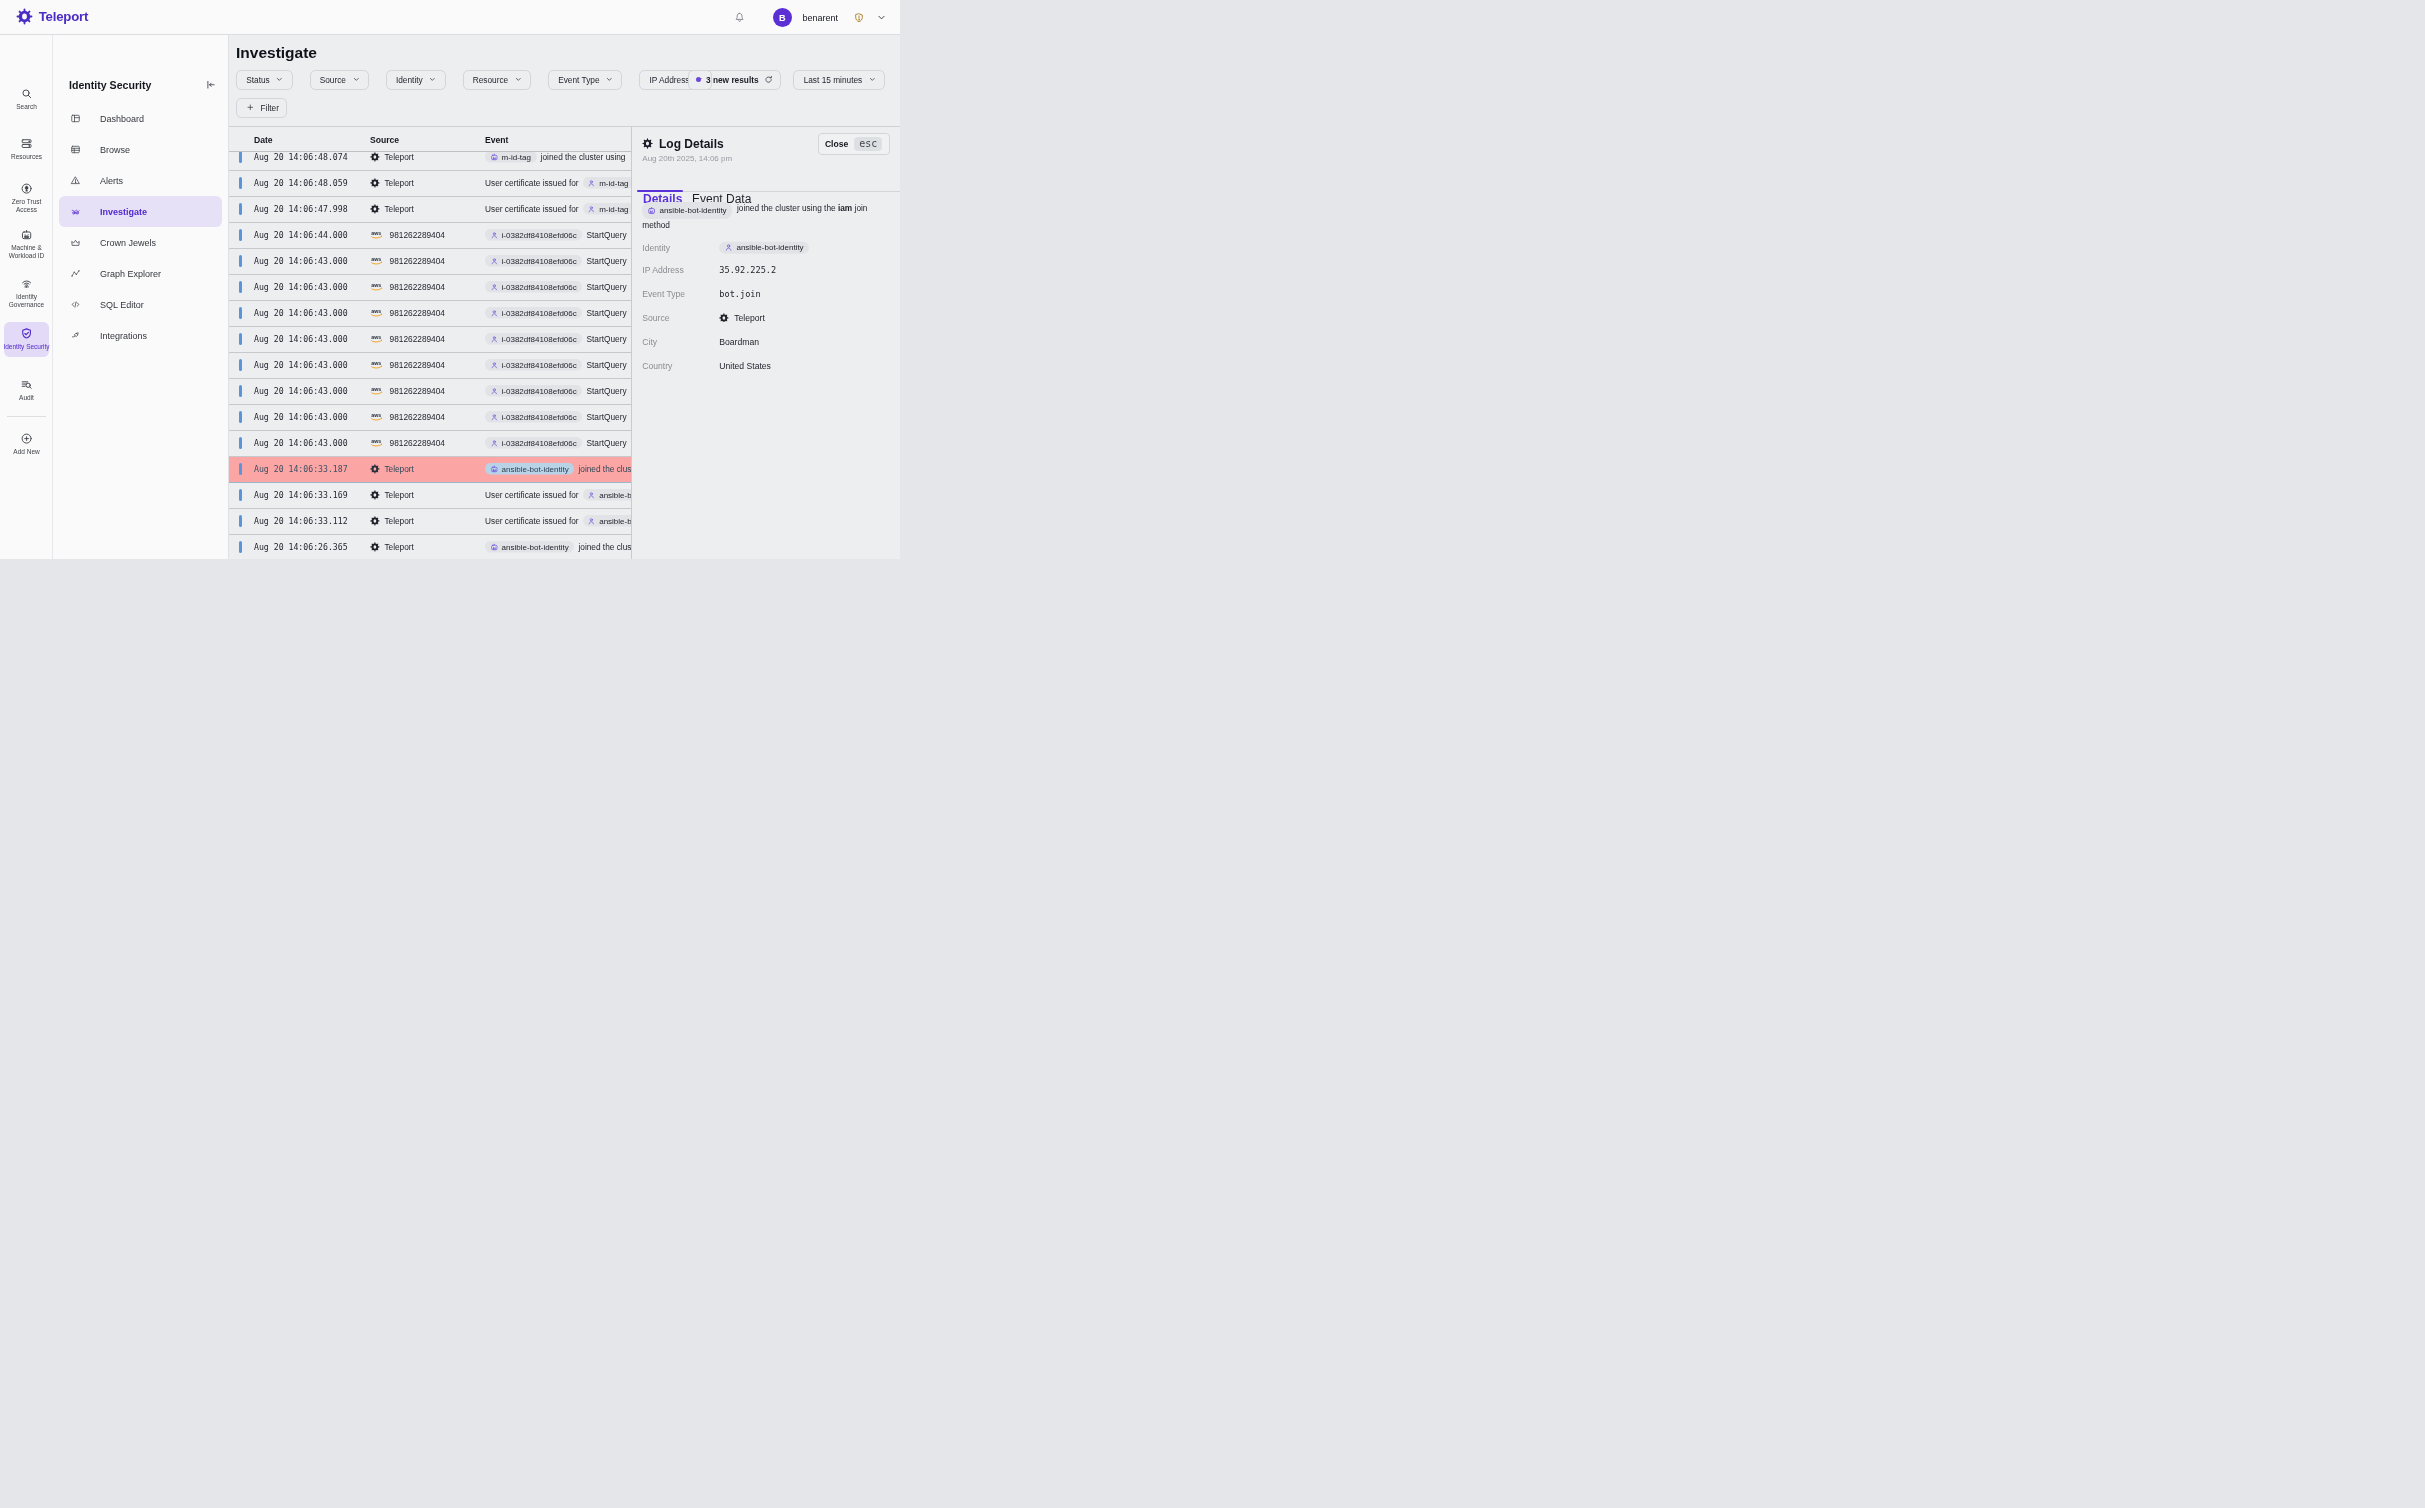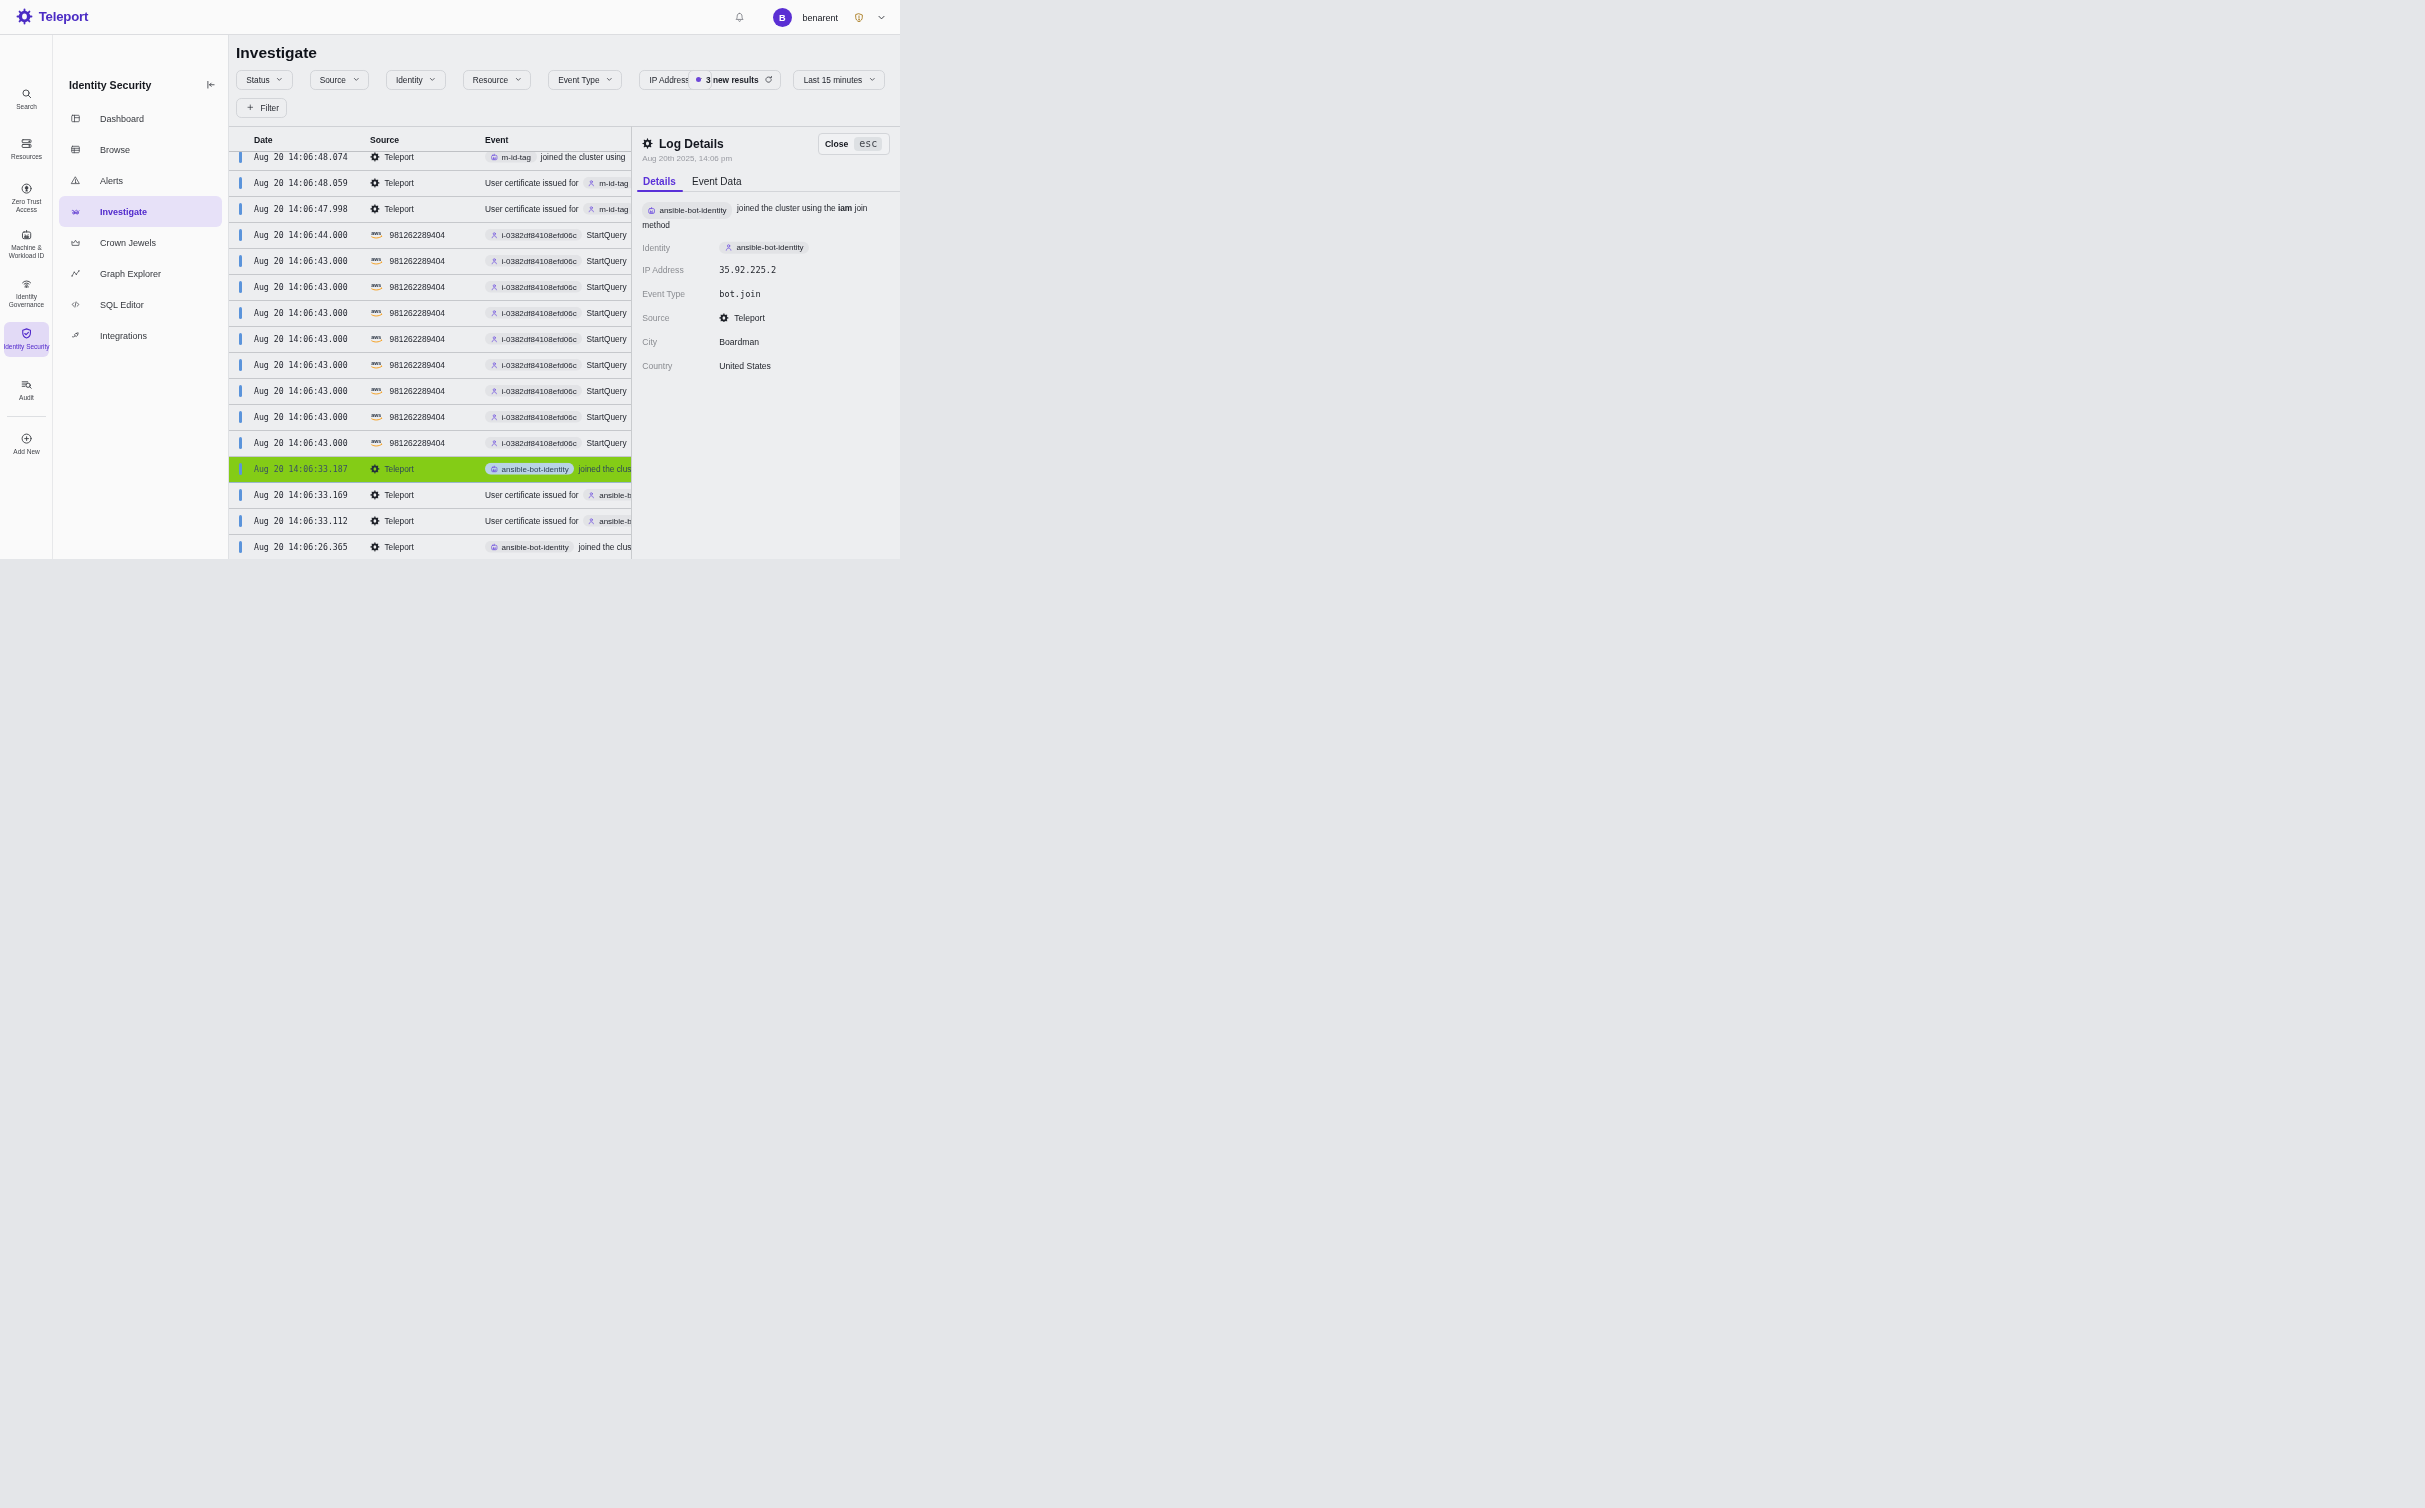--- a/index.html
+++ b/index.html
@@ -46,42 +46,42 @@
   .btn-results { height:19.5px; display:inline-flex; align-items:center; gap:5.2px; padding:0 6.9px; border:0.6px solid #d3d5d9; border-radius:5.2px; cursor:pointer; }
   .btn-results .dot { width:5.2px; height:5.2px; border-radius:50%; background:#6d46d8; }
   .btn-results .lbl { font-size:8.3px; font-weight:700; color:#1b1e26; }
 
   
   .thead { position:absolute; left:228px; top:126px; width:671px; height:26px; border-top:0.6px solid #cfd1d5; border-bottom:0.6px solid #bfc1c5; z-index:2; }
   .thead .th { position:absolute; top:0; height:26px; display:flex; align-items:center; font-size:8.6px; font-weight:700; color:#14171f; }
   .rows { position:absolute; left:228px; top:151px; width:671px; height:408px; overflow:hidden; z-index:1; }
   .trow { position:relative; height:26px; border-bottom:0.6px solid #c6c8cc; cursor:pointer; }
   .trow.first { margin-top:-6.5px; }
-  .trow.sel { background:#84cc16; border-bottom-color:#9ab7cc; }
+  .trow.sel { background:#fca5a5; border-bottom-color:#9ab7cc; }
   .cell { position:absolute; top:50%; transform:translateY(-50%); display:flex; align-items:center; white-space:nowrap; }
   .c-bar { left:11px; width:2.6px; height:12px; border-radius:1.7px; background:#5b94db; }
   .c-date { left:26px; font-size:8.2px; color:#1d202a; }
   .trow.sel .c-date { color:#3a5064; }
   .c-src { left:142px; gap:4.6px; font-size:8.3px; color:#23262e; }
   .trow.sel .c-src { color:#2f4858; }
   .c-evt { left:257px; right:0; gap:4px; font-size:8.3px; color:#23262e; overflow:hidden; justify-content:flex-start; }
   .trow.sel .c-evt { color:#2f4858; }
   .badge { display:inline-flex; align-items:center; gap:3.4px; background:#e2e3e6; border-radius:7.5px; padding:1.7px 5.7px 1.7px 4.6px; font-size:8px; color:#23262f; flex:0 0 auto; }
   .trow.sel .badge { background:#b9d3e6; color:#2c3f50; }
 
   
   .panel { position:absolute; left:631px; top:126px; width:269px; height:434px; background:#edeef0; border-left:0.6px solid #c9cbce; border-top:0.6px solid #cfd1d5; z-index:10; }
   .pn-head { position:absolute; left:10.3px; top:9.8px; display:flex; align-items:center; gap:5.7px; }
   .pn-title { font-size:12px; font-weight:700; color:#14171f; }
   .btn-close { position:absolute; right:10.3px; top:5.7px; height:22px; display:flex; align-items:center; gap:5.7px; padding:0 6.3px; border:0.6px solid #d3d5d9; border-radius:4px; background:#f0f1f3; cursor:pointer; }
   .btn-close .lbl { font-size:8.6px; font-weight:700; color:#14171f; }
   .kbd { background:#dde0e3; border-radius:4px; padding:1.1px 5.2px 1.7px; font-family:"DejaVu Sans Mono",monospace; font-size:10px; color:#43464d; }
   .pn-time { position:absolute; left:10.3px; top:27px; font-size:8px; color:#989aa1; }
   .pn-tabs { position:absolute; left:0; top:49px; width:269px; height:15.5px; }
-  .pn-tab { position:absolute; top:0; font-size:10px; cursor:pointer; }
+  .pn-tab { position:absolute; top:16px; font-size:12px; cursor:pointer; }
   .pn-tab.active { color:#5a31d8; font-weight:700; }
   .pn-tab.idle { color:#1d2027; }
   .tab-line-gray { position:absolute; left:50px; right:0; top:64px; height:1.1px; background:#d3d5d9; }
   .tab-line-purple { position:absolute; left:4.6px; top:63px; width:46px; height:1.7px; border-radius:1.1px; background:#5a31d8; }
   .pn-msg { position:absolute; left:10.3px; top:75px; width:251px; font-size:8.3px; line-height:13.8px; color:#1d2028; }
   .pn-msg .badge { background:#e2e3e6; vertical-align:-4px; margin-right:2.3px; }
   .pn-field { position:absolute; left:10.3px; right:8px; }
   .pn-field .flabel { position:absolute; left:0; top:50%; transform:translateY(-50%); font-size:8.6px; color:#8b8d92; }
   .pn-field .fvalue { position:absolute; left:77px; top:50%; transform:translateY(-50%); display:flex; align-items:center; gap:5.2px; font-size:8.6px; color:#1c1f27; white-space:nowrap; }
   .fvalue.mono-v { font-family:"DejaVu Sans Mono",monospace; font-size:8.6px; }

